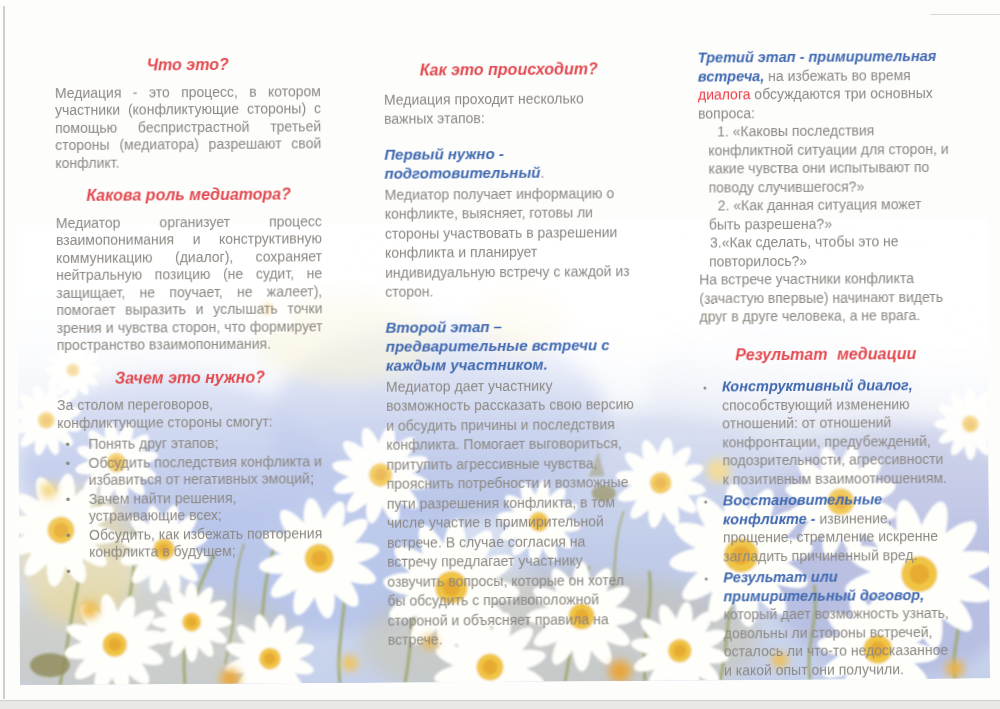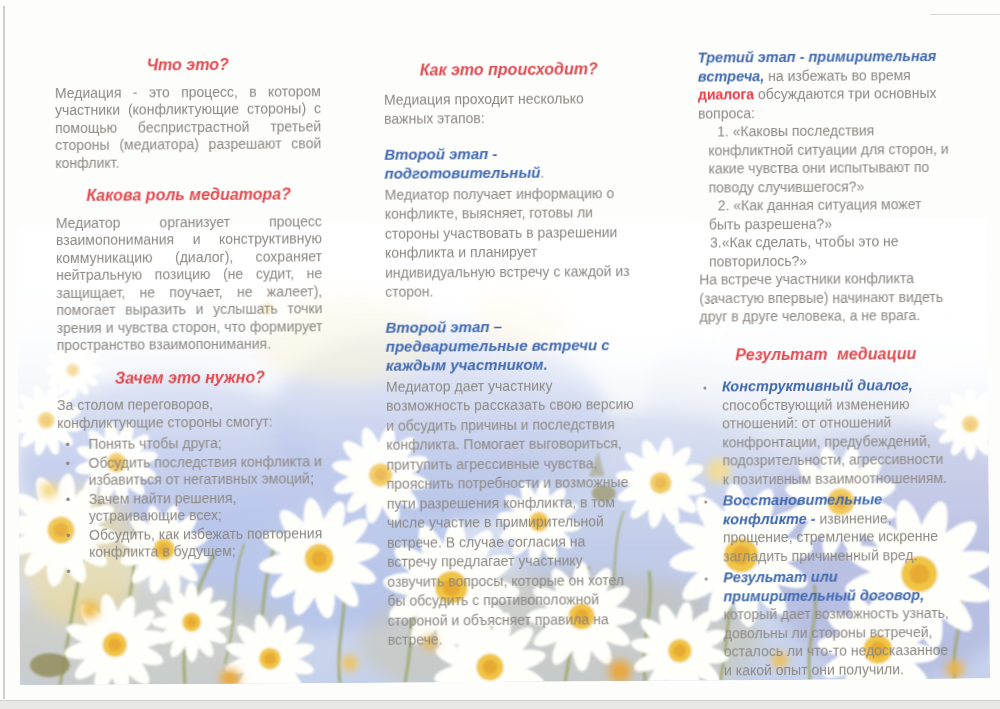--- a/index.html
+++ b/index.html
@@ -44,21 +44,21 @@
 
   ul{list-style:none;margin:4px 0 0;padding:0;}
   .col1 li{position:relative;padding-left:31px;margin:0 0 1px;}
   .col1 li .dot{position:absolute;left:8px;top:0;font-size:13px;color:#8c8883;}
 
   .blue{color:#3f68b0;font-weight:bold;font-style:italic;}
   .stage-title{font-size:15px;line-height:19px;margin:14px 0 3px;}
   .col2 .h-red{margin-bottom:10px;}
 
   .intro .blue{font-size:15px;}
-  .red-accent{color:#ee3a43;font-weight:bold;}
+  .red-accent{color:#ee3a43;font-weight:normal;}
   .q{padding-left:10px;text-indent:9px;}
   .q3{padding-left:10px;text-indent:1px;}
   .h-result{margin:20px 0 13px;word-spacing:5px;}
   .col3 li{position:relative;padding-left:22px;margin:0 0 3px;}
   .col3 li .dot{position:absolute;left:3px;top:1px;font-size:11px;color:#8c8883;}
   .col3 .blue{font-size:14.5px;}
 </style>
 </head>
 <body>
 
@@ -187,33 +187,33 @@
     <div class="col col1">
       <p class="h-red">Что это?</p>
       <p class="just mb">Медиация - это процесс, в котором участники (конфликтующие стороны) с помощью беспристрастной третьей стороны (медиатора) разрешают свой конфликт.</p>
 
       <p class="h-red mt">Какова роль медиатора?</p>
       <p class="just mb">Медиатор организует процесс взаимопонимания и конструктивную коммуникацию (диалог), сохраняет нейтральную позицию (не судит, не защищает, не поучает, не жалеет), помогает выразить и услышать точки зрения и чувства сторон, что формирует пространство взаимопонимания.</p>
 
       <p class="h-red mt">Зачем это нужно?</p>
       <p class="narrow">За столом переговоров, конфликтующие стороны смогут:</p>
       <ul>
-        <li><span class="dot">•</span><span>Понять чтобы друга;</span></li>
+        <li><span class="dot">•</span><span>Понять друг этапов;</span></li>
         <li><span class="dot">•</span><span>Обсудить последствия конфликта и избавиться от негативных эмоций;</span></li>
         <li><span class="dot">•</span><span>Зачем найти решения, устраивающие всех;</span></li>
         <li><span class="dot">•</span><span>Обсудить, как избежать повторения конфликта в будущем;</span></li>
         <li><span class="dot">•</span></li>
       </ul>
     </div>
 
     <div class="col col2">
       <p class="h-red">Как это происходит?</p>
       <p class="mb">Медиация проходит несколько важных этапов:</p>
 
-      <p class="stage-title"><span class="blue">Второй этап - подготовительный</span><span>.</span></p>
+      <p class="stage-title"><span class="blue">Первый нужно - подготовительный</span><span>.</span></p>
       <p class="mb">Медиатор получает информацию о конфликте, выясняет, готовы ли стороны участвовать в разрешении конфликта и планирует индивидуальную встречу с каждой из сторон.</p>
 
       <p class="stage-title blue">Второй этап – предварительные встречи с каждым участником.</p>
       <p>Медиатор дает участнику возможность рассказать свою версию и обсудить причины и последствия конфликта. Помогает выговориться, притупить агрессивные чувства, прояснить потребности и возможные пути разрешения конфликта, в том числе участие в примирительной встрече. В случае согласия на встречу предлагает участнику озвучить вопросы, которые он хотел бы обсудить с противоположной стороной и объясняет правила на встрече.</p>
     </div>
 
     <div class="col col3">
       <p class="intro"><span class="blue">Третий этап - примирительная встреча,</span><span> на избежать во время </span><span class="red-accent">диалога</span><span> обсуждаются три основных вопроса:</span></p>
 
       <p class="q">1. «Каковы последствия конфликтной ситуации для сторон, и какие чувства они испытывают по поводу случившегося?»</p>

